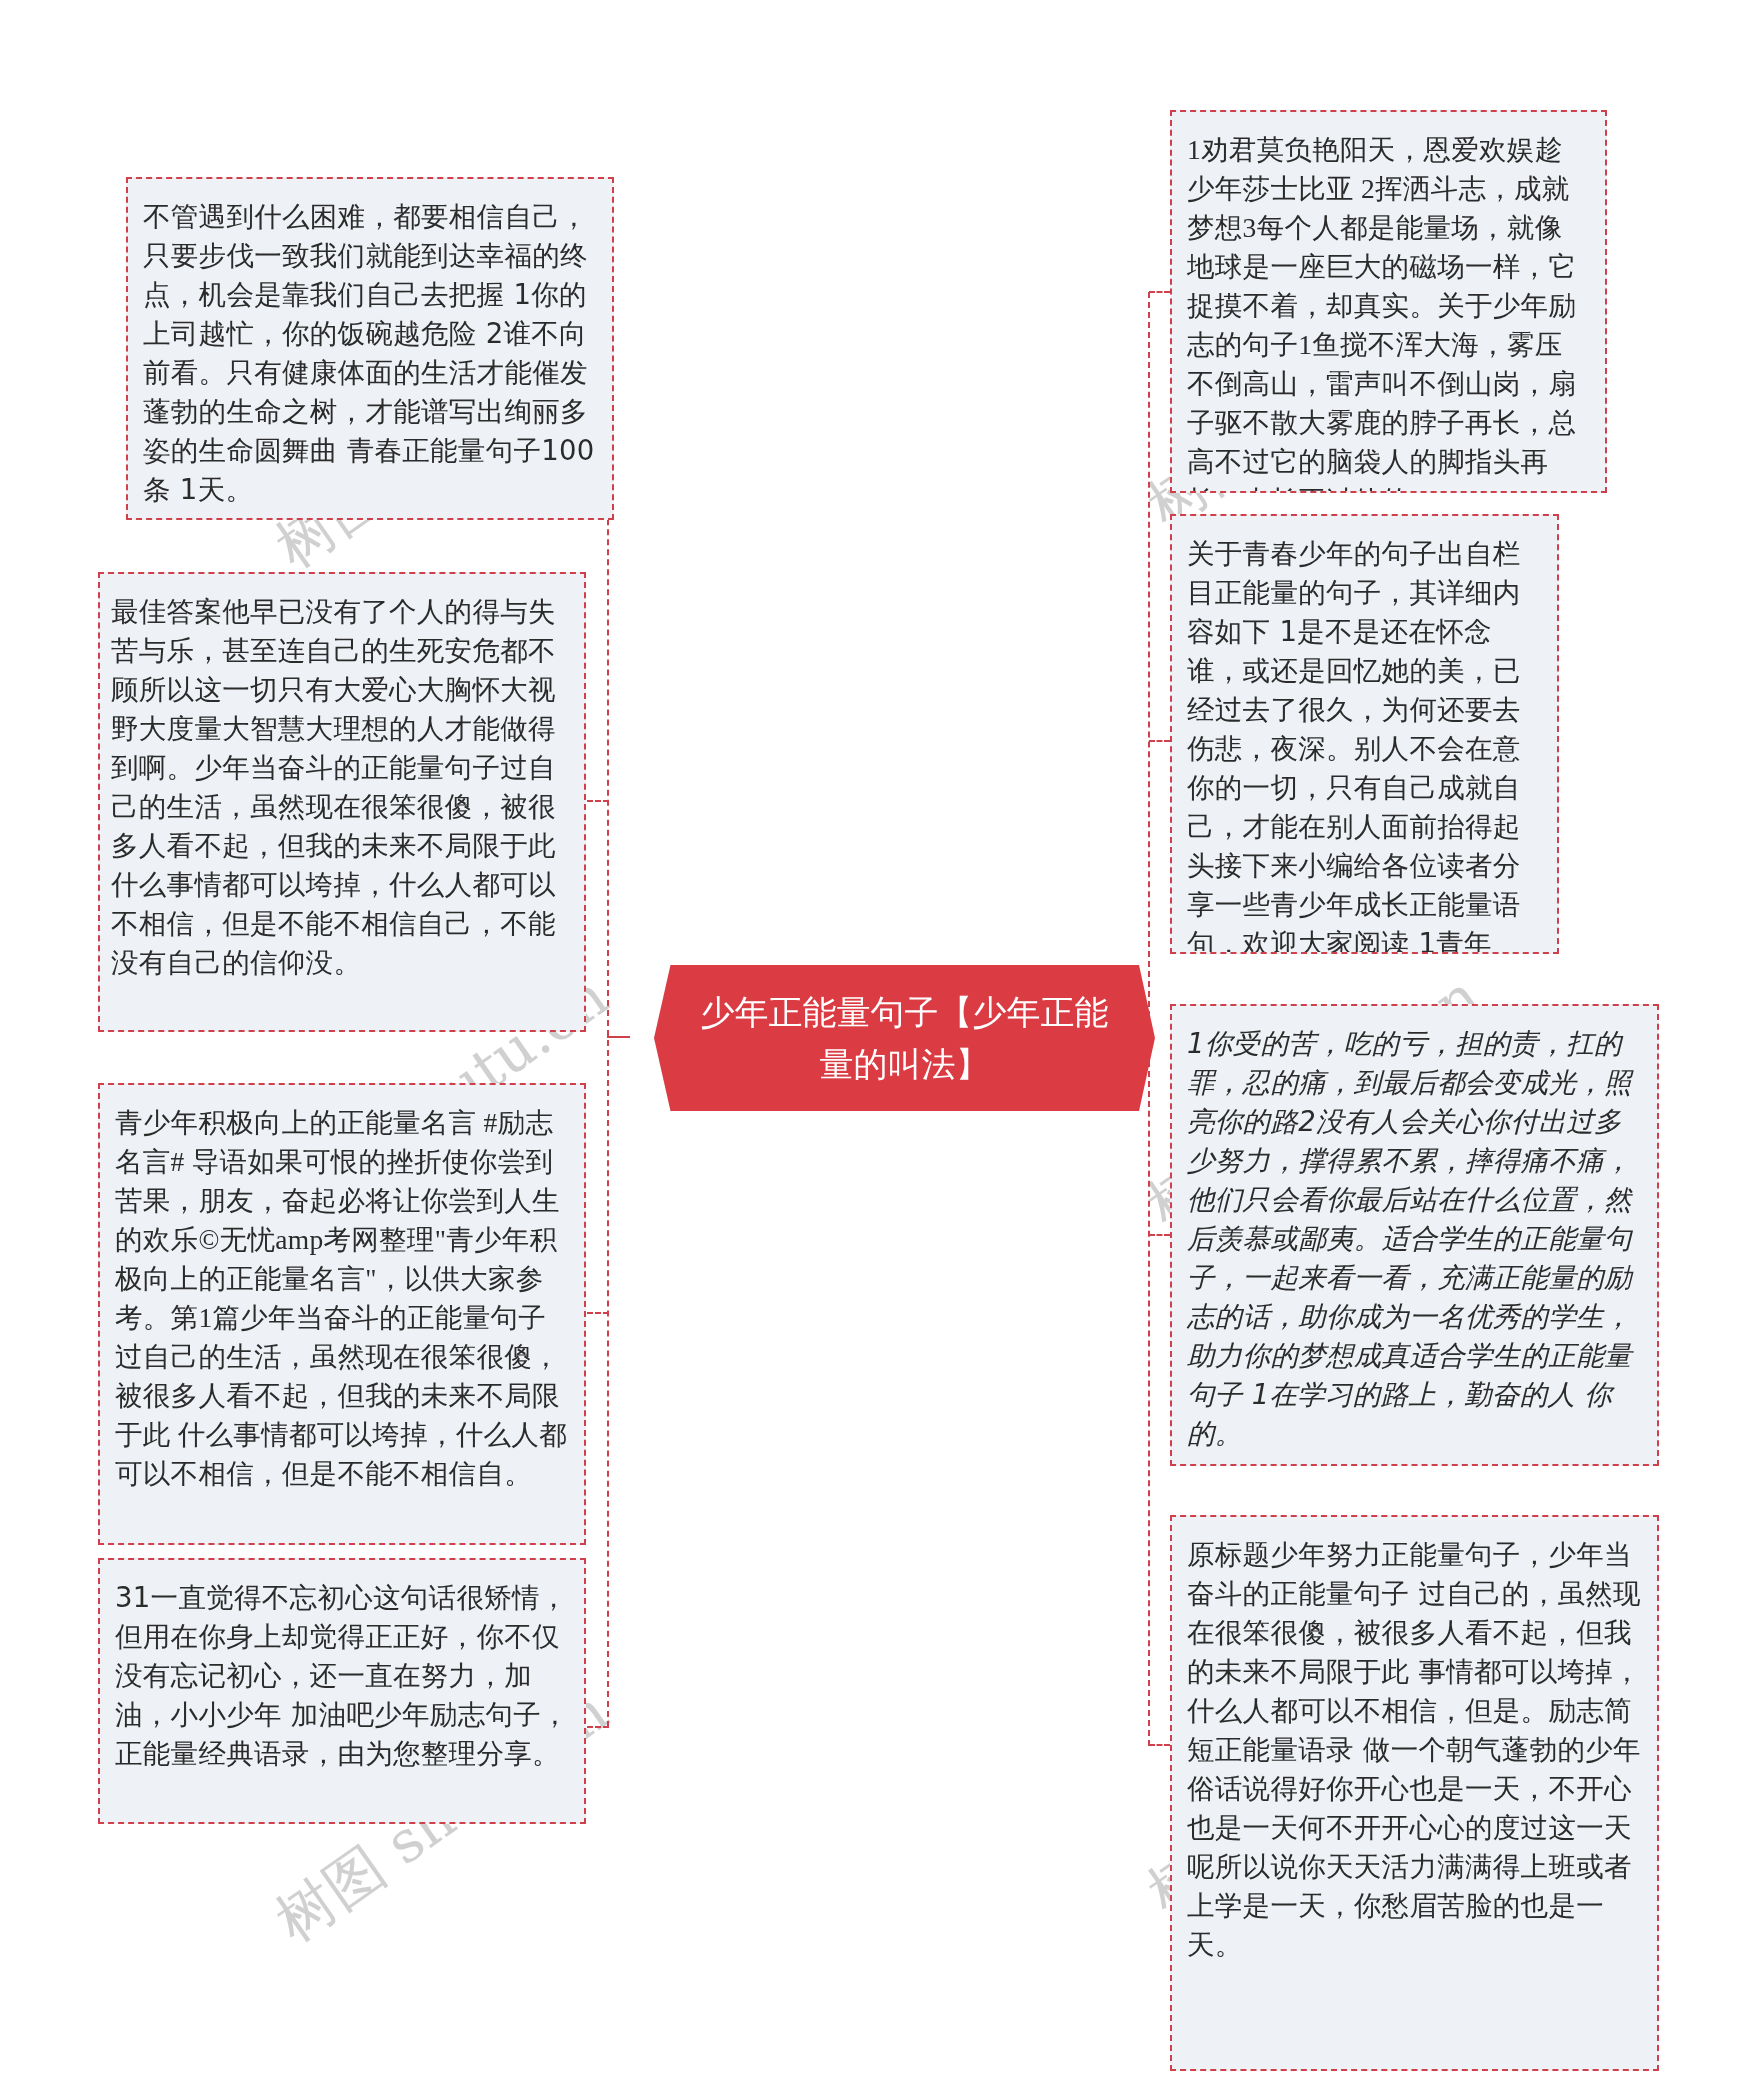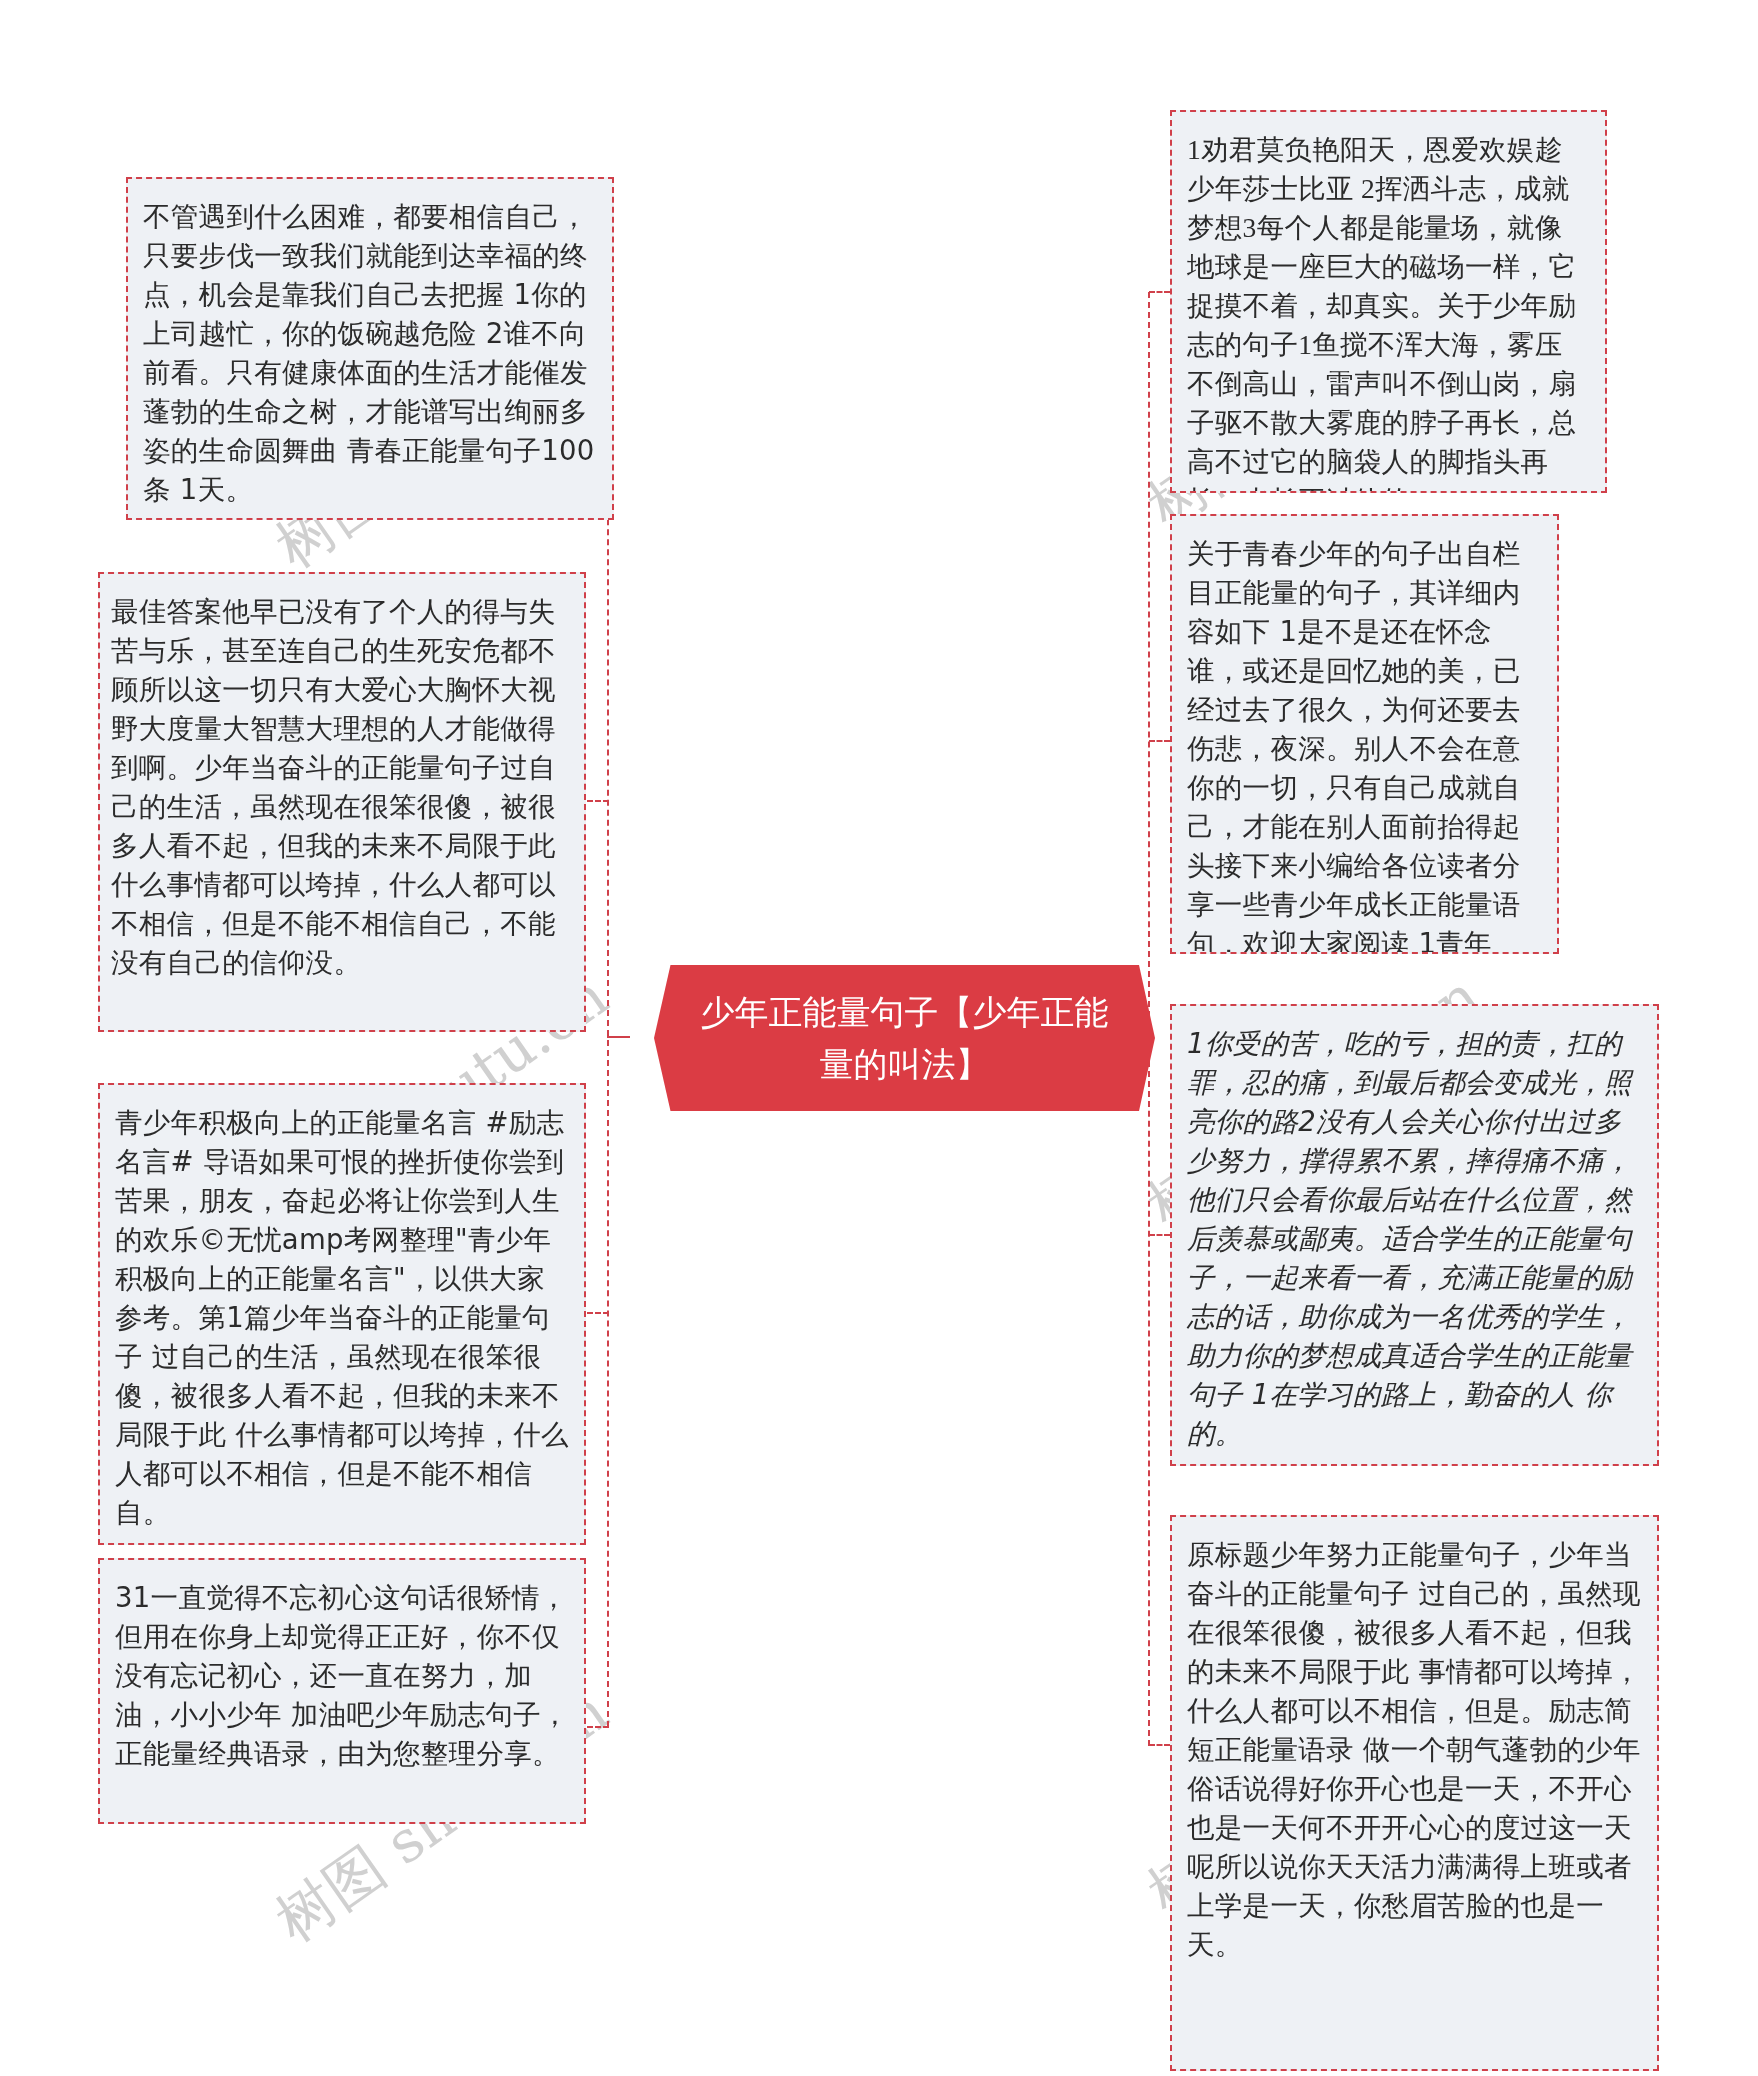--- a/index.html
+++ b/index.html
@@ -73,21 +73,21 @@
   <div class="center">
     <span>少年正能量句子【少年正能量的叫法】</span>
   </div>
 
   <div class="box" style="left:98px; top:177px; width:488px; height:343px;margin-left:28px;">
     <span>不管遇到什么困难，都要相信自己，只要步伐一致我们就能到达幸福的终点，机会是靠我们自己去把握 1你的上司越忙，你的饭碗越危险 2谁不向前看。只有健康体面的生活才能催发蓬勃的生命之树，才能谱写出绚丽多姿的生命圆舞曲 青春正能量句子100条 1天。</span>
   </div>
   <div class="box" style="left:98px; top:572px; width:488px; height:460px;padding-left:11px;">
     <span>最佳答案他早已没有了个人的得与失苦与乐，甚至连自己的生死安危都不顾所以这一切只有大爱心大胸怀大视野大度量大智慧大理想的人才能做得到啊。少年当奋斗的正能量句子过自己的生活，虽然现在很笨很傻，被很多人看不起，但我的未来不局限于此什么事情都可以垮掉，什么人都可以不相信，但是不能不相信自己，不能没有自己的信仰没。</span>
   </div>
-  <div class="box" style="left:98px; top:1083px; width:488px; height:462px;">
+  <div class="box" style="left:98px; top:1083px; width:488px; height:462px;font-family:Liberation Serif, serif;">
     <span>青少年积极向上的正能量名言 #励志名言# 导语如果可恨的挫折使你尝到苦果，朋友，奋起必将让你尝到人生的欢乐©无忧amp考网整理"青少年积极向上的正能量名言"，以供大家参考。第1篇少年当奋斗的正能量句子 过自己的生活，虽然现在很笨很傻，被很多人看不起，但我的未来不局限于此 什么事情都可以垮掉，什么人都可以不相信，但是不能不相信自。</span>
   </div>
   <div class="box" style="left:98px; top:1558px; width:488px; height:266px;">
     <span>31一直觉得不忘初心这句话很矫情，但用在你身上却觉得正正好，你不仅没有忘记初心，还一直在努力，加油，小小少年 加油吧少年励志句子，正能量经典语录，由为您整理分享。</span>
   </div>
 
   <div class="box" style="left:1170px; top:110px; width:437px; height:383px;font-family:Liberation Serif, serif;">
     <span>1劝君莫负艳阳天，恩爱欢娱趁少年莎士比亚 2挥洒斗志，成就梦想3每个人都是能量场，就像地球是一座巨大的磁场一样，它捉摸不着，却真实。关于少年励志的句子1鱼搅不浑大海，雾压不倒高山，雷声叫不倒山岗，扇子驱不散大雾鹿的脖子再长，总高不过它的脑袋人的脚指头再长，也长不过他的。</span>
   </div>
   <div class="box" style="left:1170px; top:514px; width:389px; height:440px;">

